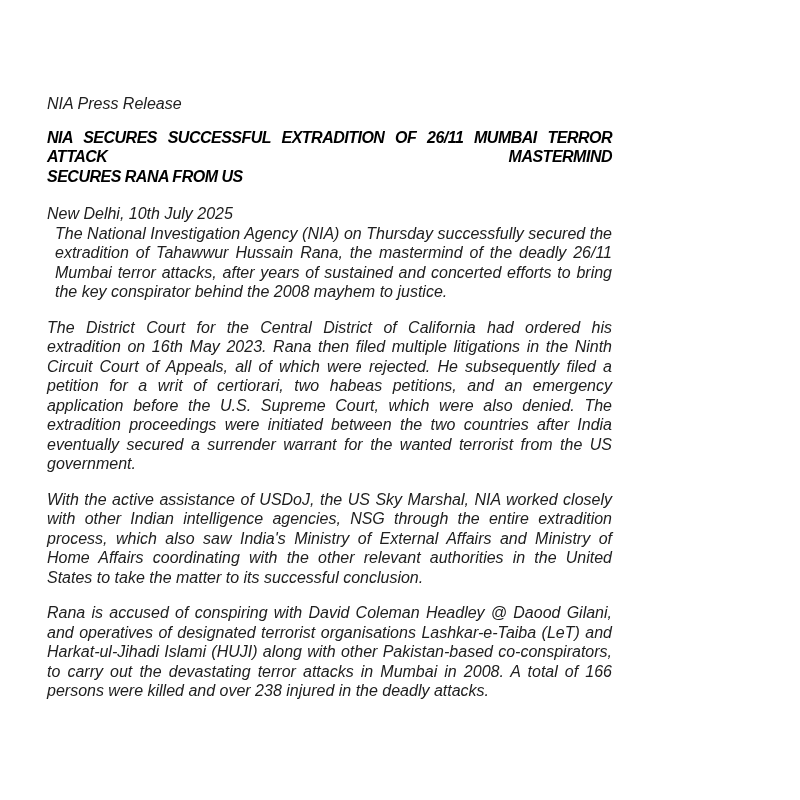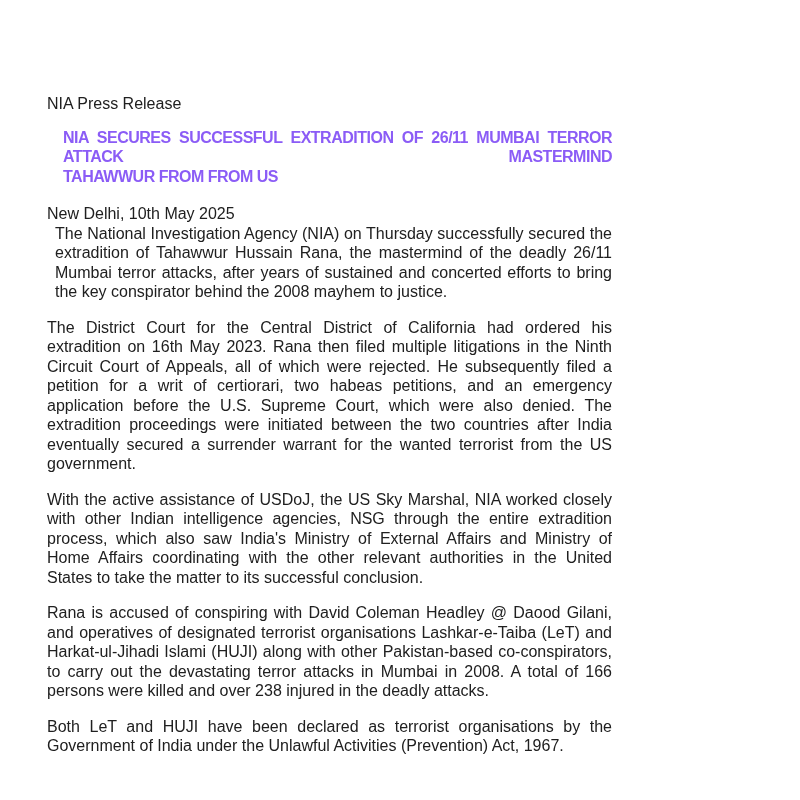--- a/index.html
+++ b/index.html
@@ -12,31 +12,32 @@
     box-sizing: border-box;
     width: 685px;
     height: 800px;
     background: #ffffff;
     padding: 94px 73px 0 47px;
     font-family: "Liberation Sans", "DejaVu Sans", sans-serif;
     font-size: 16px;
     line-height: 19.5px;
     color: #202020;
     overflow: hidden;
+    font-style: italic;
   }
   .doc-label {
     margin: 0 0 14px 0;
     font-weight: 400;
   }
   .headline {
-    margin: 0 0 18px 16px;
+    margin: 0 0 18px 0;
     font-size: 16px;
     font-weight: 700;
     letter-spacing: -0.5px;
-    color: #8b5cf6;
+    color: #000000;
   }
   .headline .hl-line1 {
     display: block;
     text-align: justify;
     text-align-last: justify;
   }
   .headline .hl-line2 {
     display: block;
     text-align: left;
   }
@@ -55,29 +56,28 @@
 </style>
 </head>
 <body>
 
 <main class="page">
 
   <div class="doc-label">NIA Press Release</div>
 
   <h1 class="headline">
     <span class="hl-line1">NIA SECURES SUCCESSFUL EXTRADITION OF 26/11 MUMBAI TERROR ATTACK MASTERMIND</span>
-    <span class="hl-line2">TAHAWWUR FROM FROM US</span>
+    <span class="hl-line2">SECURES RANA FROM US</span>
   </h1>
 
-  <div class="dateline">New Delhi, 10th May 2025</div>
+  <div class="dateline">New Delhi, 10th July 2025</div>
 
   <p class="para first">The National Investigation Agency (NIA) on Thursday successfully secured the extradition of Tahawwur Hussain Rana, the mastermind of the deadly 26/11 Mumbai terror attacks, after years of sustained and concerted efforts to bring the key conspirator behind the 2008 mayhem to justice.</p>
 
 
   <p class="para">The District Court for the Central District of California had ordered his extradition on 16th May 2023. Rana then filed multiple litigations in the Ninth Circuit Court of Appeals, all of which were rejected. He subsequently filed a petition for a writ of certiorari, two habeas petitions, and an emergency application before the U.S. Supreme Court, which were also denied. The extradition proceedings were initiated between the two countries after India eventually secured a surrender warrant for the wanted terrorist from the US government.</p>
 
   <p class="para">With the active assistance of USDoJ, the US Sky Marshal,  NIA worked closely with other Indian intelligence agencies, NSG through the entire extradition process, which also saw India's Ministry of External Affairs and Ministry of Home Affairs coordinating with the other relevant authorities in the United States to take the matter to its successful conclusion.</p>
 
   <p class="para">Rana is accused of conspiring with David Coleman Headley @ Daood Gilani, and operatives of designated terrorist organisations Lashkar-e-Taiba (LeT) and Harkat-ul-Jihadi Islami (HUJI) along with other Pakistan-based co-conspirators, to carry out the devastating terror attacks in Mumbai in 2008. A total of 166 persons were killed and over 238 injured in the deadly attacks.</p>
 
-  <p class="para">Both LeT and HUJI have been declared as terrorist organisations by the Government of India under the Unlawful Activities (Prevention) Act, 1967.</p>
 
 </main>
 
 </body></html>

